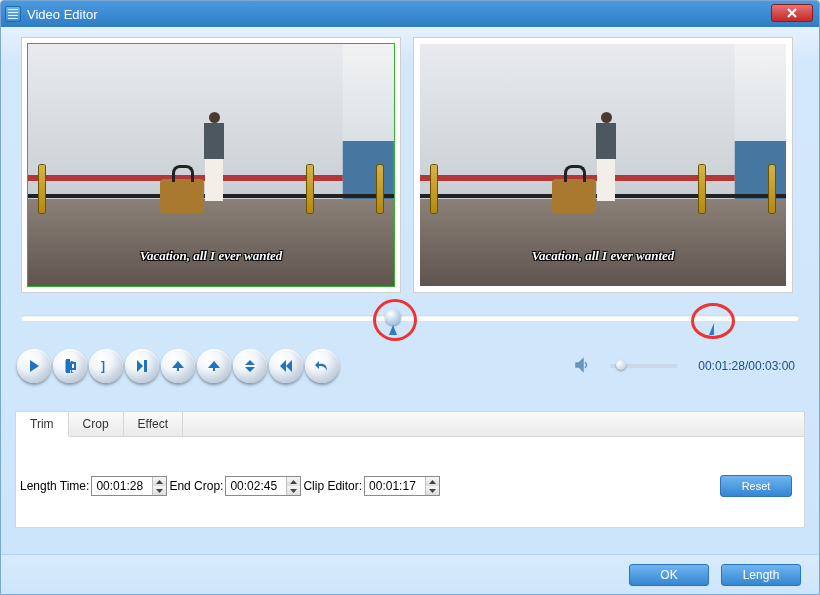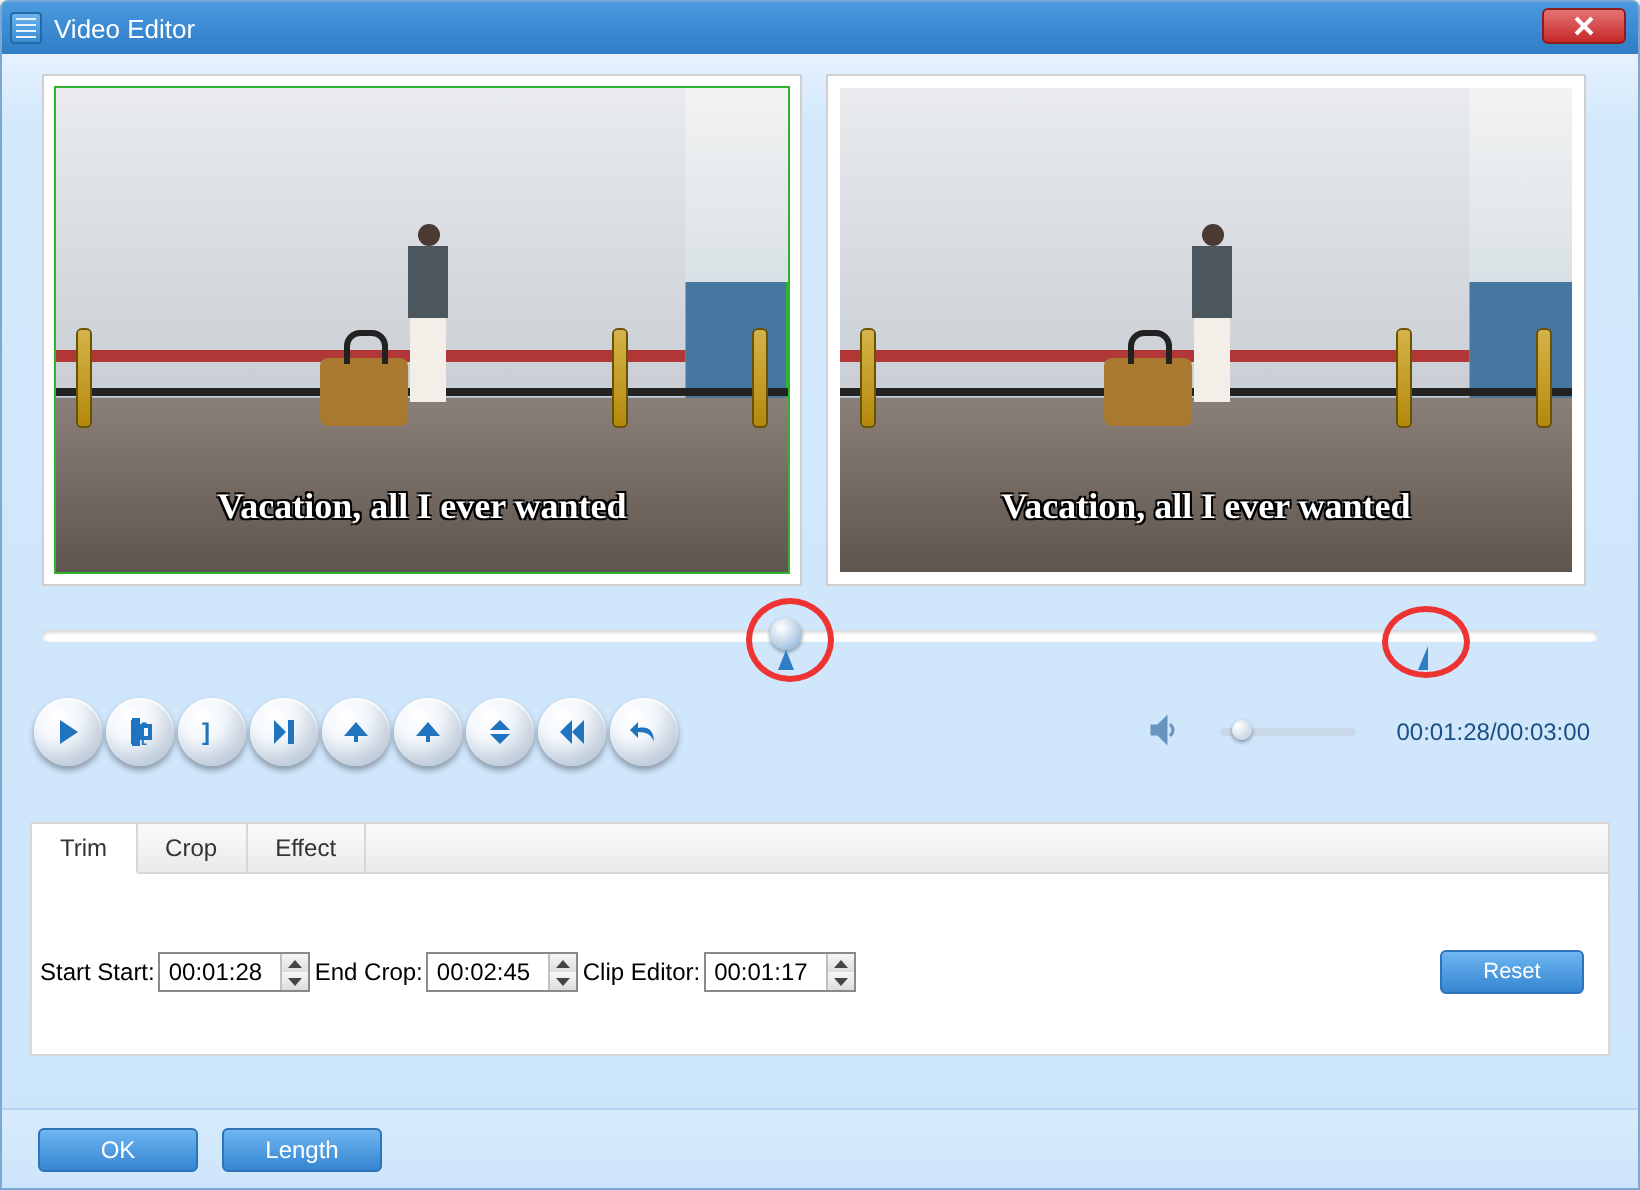--- a/index.html
+++ b/index.html
@@ -26,21 +26,21 @@
 .thumb .dock { position:absolute; left:0; right:0; bottom:0; height:36%; background:linear-gradient(#8b8078,#5e554e); }
 .thumb .rail { position:absolute; left:0; right:0; top:62%; height:4px; background:#222; }
 .thumb .pole { position:absolute; width:6px; height:48px; background:linear-gradient(#d5b24a,#b5890c); border-radius:2px; bottom:30%; box-shadow:0 0 0 1px #6b5200; }
 .thumb .pole.p1 { left:3%; } .thumb .pole.p2 { right:22%; } .thumb .pole.p3 { right:3%; }
 .thumb .man { position:absolute; left:46%; top:28%; width:36px; height:90px; }
 .thumb .man .head { width:11px; height:11px; background:#4a3b32; border-radius:50%; margin:0 auto; }
 .thumb .man .torso { width:20px; height:36px; background:#4c5760; margin:0 auto; }
 .thumb .man .legs { width:18px; height:42px; background:#f3efe8; margin:0 auto; }
 .thumb .bag { position:absolute; left:36%; bottom:30%; width:44px; height:34px; background:#a8792e; border-radius:4px; }
 .thumb .bag::before { content:""; position:absolute; left:12px; top:-14px; width:16px; height:14px; border:3px solid #222; border-bottom:none; border-radius:8px 8px 0 0; }
-.thumb .caption { position:absolute; left:0; right:0; bottom:22px; text-align:center; font-family:'Comic Sans MS', cursive; font-size:18px; font-weight:bold; color:#fff; text-shadow:1px 1px 0 #000,-1px -1px 0 #000,1px -1px 0 #000,-1px 1px 0 #000; }
+.thumb .caption { position:absolute; left:0; right:0; bottom:22px; text-align:center; font-family:'Comic Sans MS', cursive; font-style:italic; font-size:13px; font-weight:bold; color:#fff; text-shadow:1px 1px 0 #000,-1px -1px 0 #000,1px -1px 0 #000,-1px 1px 0 #000; }
 
 .timeline-wrap { position: relative; margin: 14px 12px 0 12px; height: 36px; }
 .timeline-track { position:absolute; left:0; right:0; top:8px; height:6px; border-radius:3px; background:#fff; box-shadow: inset 0 1px 2px rgba(0,0,0,0.2); }
 .timeline-handle { position:absolute; top:2px; width:16px; height:16px; border-radius:50%; background: radial-gradient(circle at 35% 30%, #fff, #bcd2e6 55%, #7aa7d6); box-shadow: 0 1px 2px rgba(0,0,0,0.4); cursor:pointer; }
 .timeline-handle.left { left: 364px; }
 .timeline-handle::after { content:""; position:absolute; left:4px; top:16px; width:0; height:0; border-left:4px solid transparent; border-right:4px solid transparent; border-bottom:10px solid #2f7dc5; }
 .timeline-marker { position:absolute; top:16px; width:0; height:0; border-left:5px solid transparent; border-right:0 solid transparent; border-bottom:12px solid #2f7dc5; }
 .timeline-marker.right { left: 688px; }
 .annot { position:absolute; border:3px solid #e33; border-radius:50%; pointer-events:none; }
 .annot.a1 { left:352px; top:-8px; width:44px; height:42px; }
@@ -62,21 +62,21 @@
 .tab.active { background:#fff; border-bottom:1px solid #fff; margin-bottom:-1px; }
 .tab-content { padding:38px 12px 30px 4px; display:flex; align-items:center; gap:2px; }
 .field-label { color:#000; font-size:12px; }
 .spinner { display:flex; border:1px solid #8a8a8a; background:#fff; height:20px; align-items:stretch; }
 .spinner input { border:none; width:60px; padding:0 4px; font-size:12px; outline:none; }
 .spinner .spins { display:flex; flex-direction:column; width:14px; border-left:1px solid #c0c0c0; }
 .spinner .spins button { flex:1; border:none; background:linear-gradient(#f6f6f6,#ddd); cursor:pointer; padding:0; display:flex; align-items:center; justify-content:center; }
 .spinner .spins svg { width:7px; height:4px; fill:#444; }
 .reset-btn { margin-left:auto; width:72px; height:22px; border-radius:3px; border:1px solid #2f74b8; background:linear-gradient(#6fb6f2,#3585d1); color:#fff; cursor:pointer; font-size:11px; }
 
-.footer { position:absolute; left:0; right:0; bottom:0; height:40px; display:flex; align-items:center; padding:0 18px; gap:12px; border-top:1px solid #b6d4ef; background:linear-gradient(#d7ebfb,#cde5fb); }
+.footer { position:absolute; left:0; right:0; bottom:0; height:40px; display:flex; align-items:center; justify-content:flex-end; padding:0 18px; gap:12px; border-top:1px solid #b6d4ef; background:linear-gradient(#d7ebfb,#cde5fb); }
 .footer button { width:80px; height:22px; border-radius:3px; border:1px solid #2f74b8; background:linear-gradient(#6fb6f2,#3585d1); color:#fff; cursor:pointer; font-size:12px; }
 </style>
 </head>
 <body>
 
 <div class="window">
 
   <div class="titlebar">
     <span class="app-icon"></span>
     <span class="title">Video Editor</span>
@@ -202,21 +202,21 @@
       </div>
     </div>
 
     <div class="tabs-panel">
       <div class="tab-strip">
         <div class="tab active">Trim</div>
         <div class="tab">Crop</div>
         <div class="tab">Effect</div>
       </div>
       <div class="tab-content">
-        <span class="field-label">Start Start:</span>
+        <span class="field-label">Length Time:</span>
         <div class="spinner">
           <input value="00:01:28" style="">
           <div class="spins">
               <button>
                 <svg viewBox="0 0 7 4">
                   <path d="M0 4 L3.5 0 L7 4 Z"></path>
                 </svg>
               </button>
               <button>
                 <svg viewBox="0 0 7 4">

